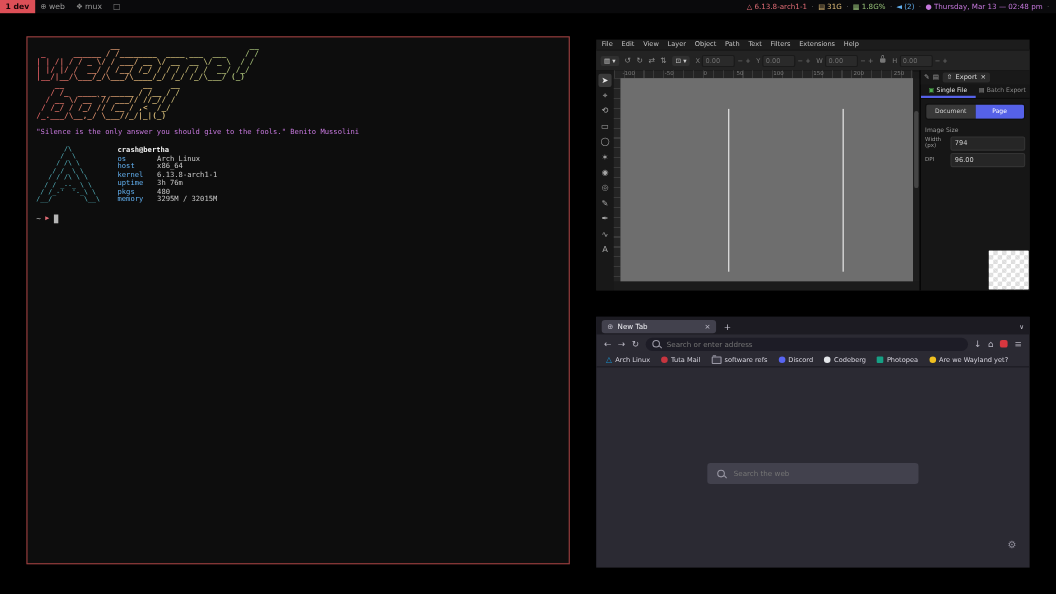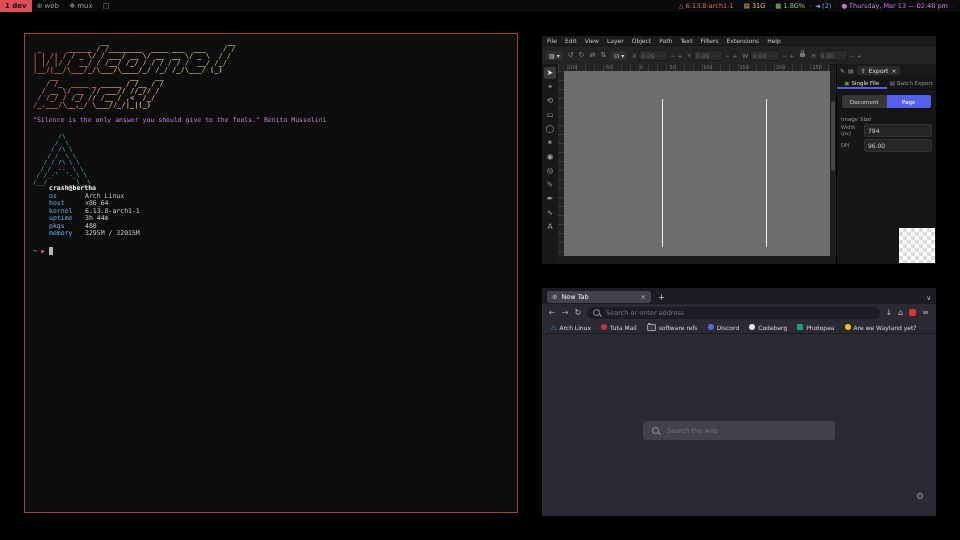--- a/index.html
+++ b/index.html
@@ -20,21 +20,21 @@
   .m-k{color:#e06c75}.m-d{color:#e5c07b}.m-m{color:#98c379}.m-v{color:#61afef}.m-c{color:#c678dd}
 
   
   #terminal{left:24px;top:33px;width:494px;height:480px;background:#0d0d0d;border:1px solid #a04040;
     box-sizing:border-box;padding:5px 8px;font-family:"DejaVu Sans Mono",monospace;}
   pre{margin:0;font-family:"DejaVu Sans Mono",monospace;}
   #art{font-size:7px;line-height:7px;font-weight:bold;color:#98c379;
     background:linear-gradient(100deg,#e05561 0%,#e5c07b 22%,#98c379 45%,#56b6c2 62%,#61afef 80%,#c678dd 100%);
     -webkit-background-clip:text;background-clip:text;text-decoration:underline;-webkit-text-fill-color:transparent;}
   #quote{margin-top:7px;font-size:6.5px;color:#c678dd;}
-  #fetch{display:flex;margin-top:9px;flex-direction:column;}
+  #fetch{display:flex;margin-top:9px;}
   #archlogo{font-size:6px;line-height:6.5px;color:#56b6c2;}
   #sysinfo{margin-left:16px;font-size:6.5px;line-height:7.5px;color:#cccccc;}
   #userhost{font-weight:bold;color:#f0f0f0;}
   .frow .lbl{color:#61afef;display:inline-block;width:36px;}
   .frow .val{color:#c8c8c8;}
   #promptline{margin-top:9px;font-size:7px;display:flex;align-items:center;gap:4px;}
   #ptilde{color:#bbbbbb}#parrow{color:#e06c75;font-size:6px}
   #cursor{display:inline-block;width:4px;height:8px;background:#b5b5b5;}
 
   
@@ -191,21 +191,21 @@
     / /  \ \
    / / /\ \ \
   / / _--_ \ \
  / /_-'  '-_\ \
 /__/        \__\</pre>
       <div id="sysinfo">
         <div id="userhost">crash@bertha</div>
         <div class="frow"><span class="lbl">os</span><span class="val">Arch Linux</span></div>
         <div class="frow"><span class="lbl">host</span><span class="val">x86_64</span></div>
         <div class="frow"><span class="lbl">kernel</span><span class="val">6.13.8-arch1-1</span></div>
-        <div class="frow"><span class="lbl">uptime</span><span class="val">3h 44m</span></div>
+        <div class="frow"><span class="lbl">uptime</span><span class="val">3h 76m</span></div>
         <div class="frow"><span class="lbl">pkgs</span><span class="val">480</span></div>
         <div class="frow"><span class="lbl">memory</span><span class="val">3295M / 32015M</span></div>
       </div>
     </div>
     <div id="promptline">
       <span id="ptilde">~</span>
       <span id="parrow">▶</span>
       <span id="cursor"></span>
     </div>
   </div>

